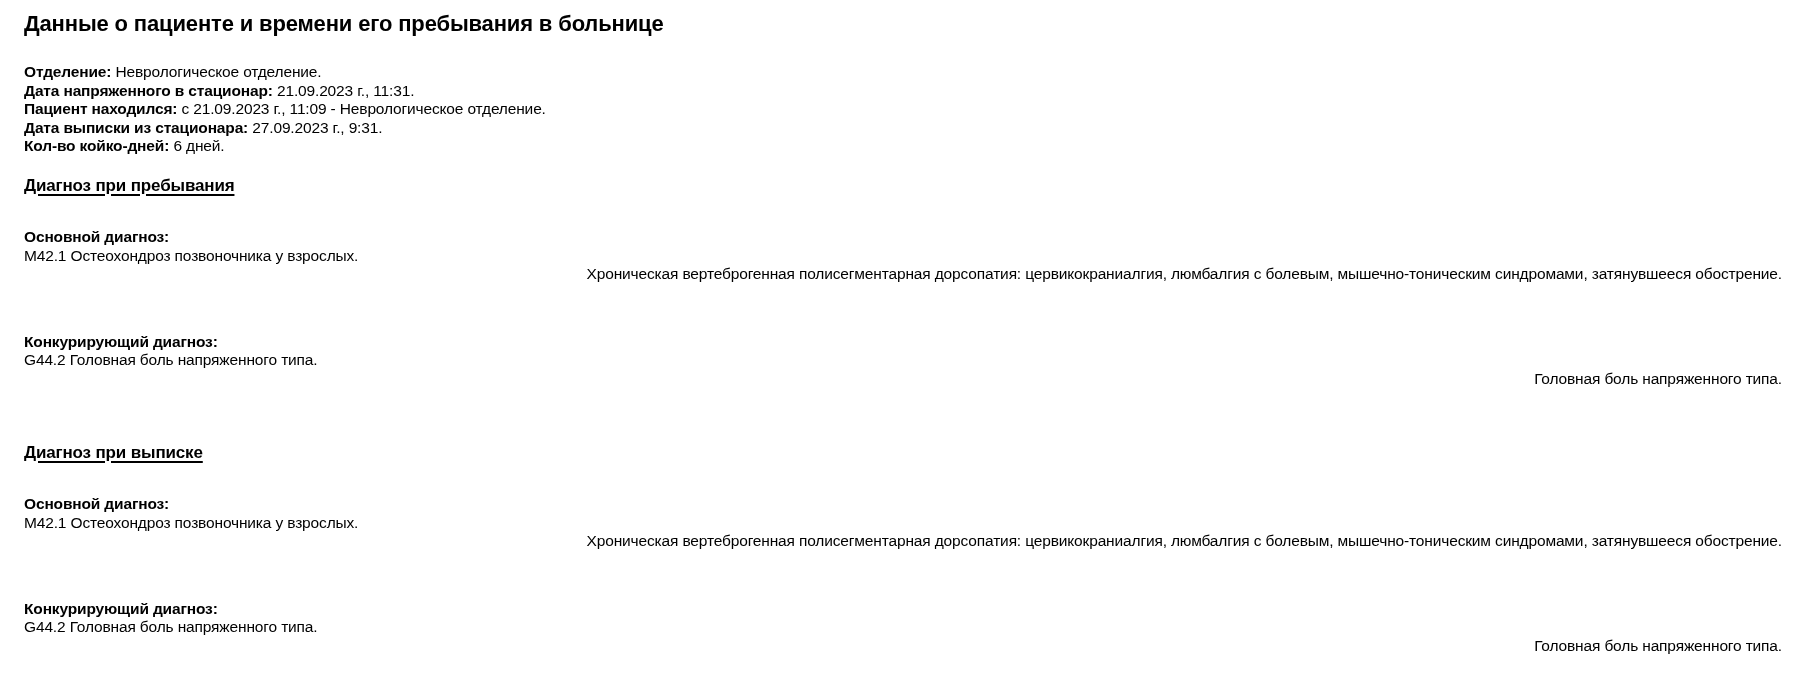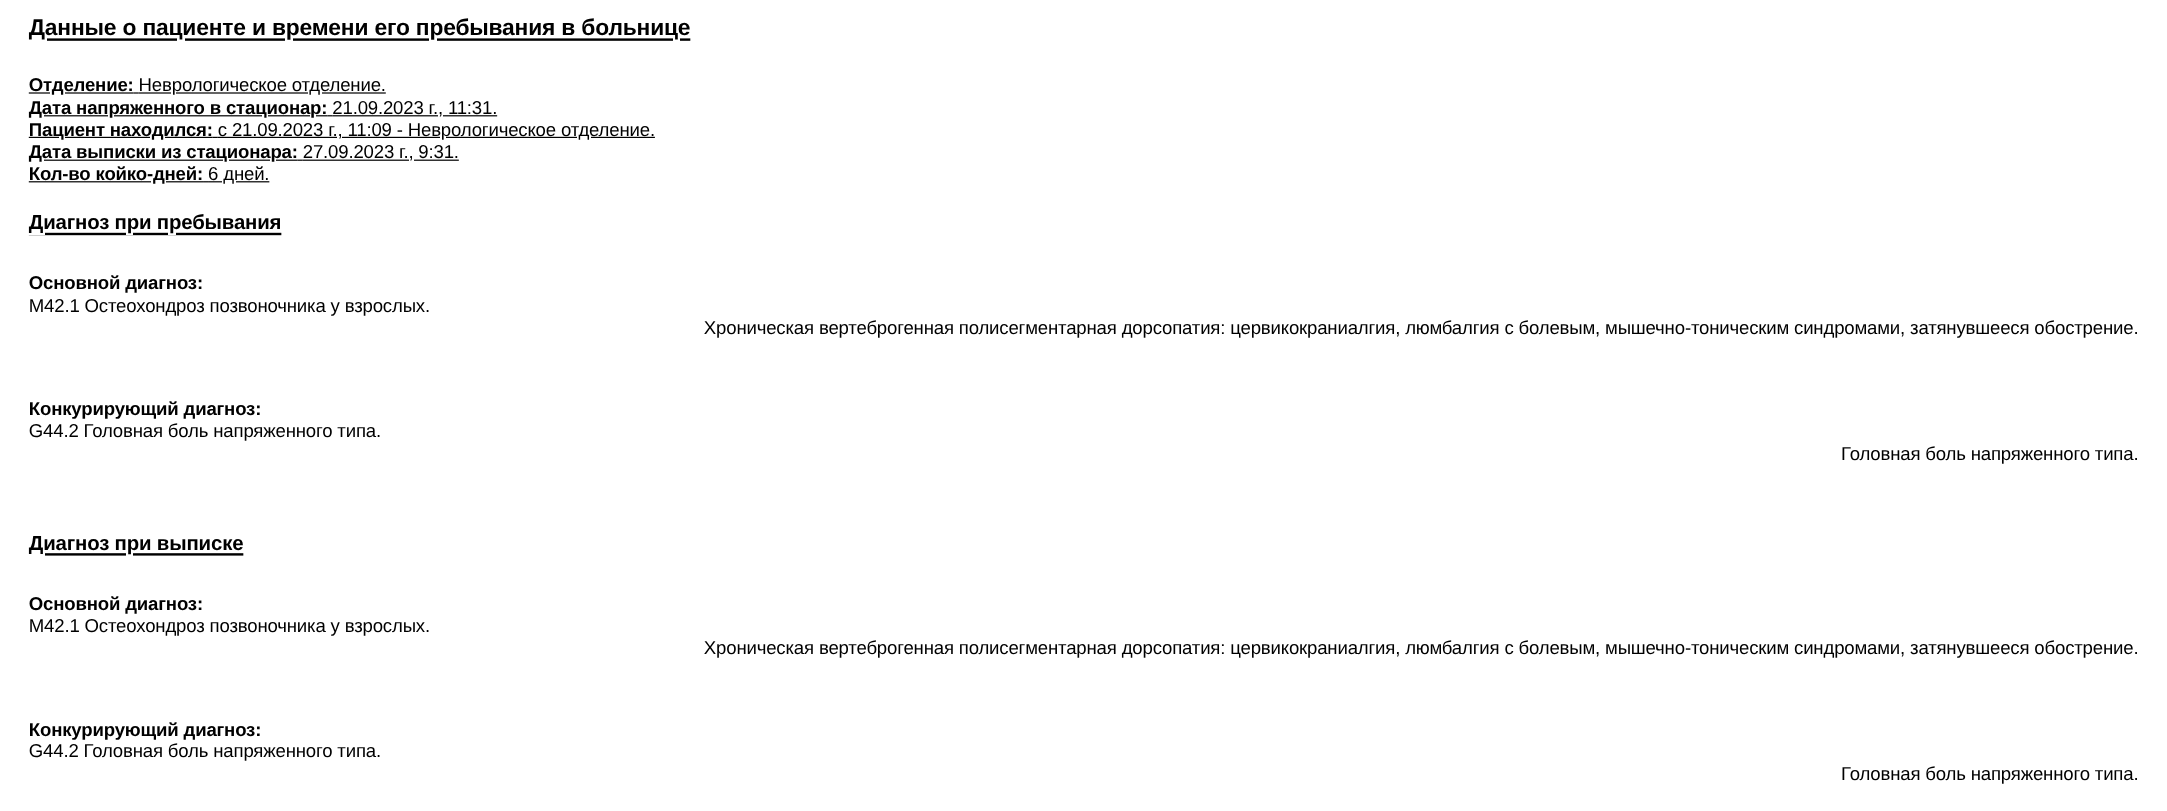--- a/index.html
+++ b/index.html
@@ -7,41 +7,40 @@
   body {
     width: 1806px;
     height: 676px;
     overflow: hidden;
     padding: 13px 24px 0 24px;
     color: #000000;
     font-family: "Liberation Sans", "DejaVu Sans", sans-serif;
     letter-spacing: -0.15px;
   }
   h1 {
-    font-size: 19px;
+    font-size: 22px;
     line-height: 22px;
     font-weight: bold;
-    text-decoration: underline;
     text-decoration-thickness: 2px;
     text-underline-offset: 3px;
     margin: 0 0 28px 0;
   }
   h2 {
     font-size: 17px;
     line-height: 20px;
     font-weight: bold;
     text-decoration: underline;
     text-decoration-thickness: 2px;
     text-underline-offset: 3px;
   }
   p, .text-block {
     font-size: 15.5px;
     line-height: 18.5px;
   }
-  .info p { margin: 0; text-decoration: underline; }
+  .info p { margin: 0; }
   .lbl { font-weight: bold; }
   .diag-para { margin: 0 0 12px 0; white-space: pre-line; }
   .diag-detail { display: block; text-align: right; }
   #admission-heading  { margin: 20px 0 14px 0; }
   #discharge-heading  { margin: 36px 0 14px 0; }
 </style>
 </head>
 <body>
 
 <main>

